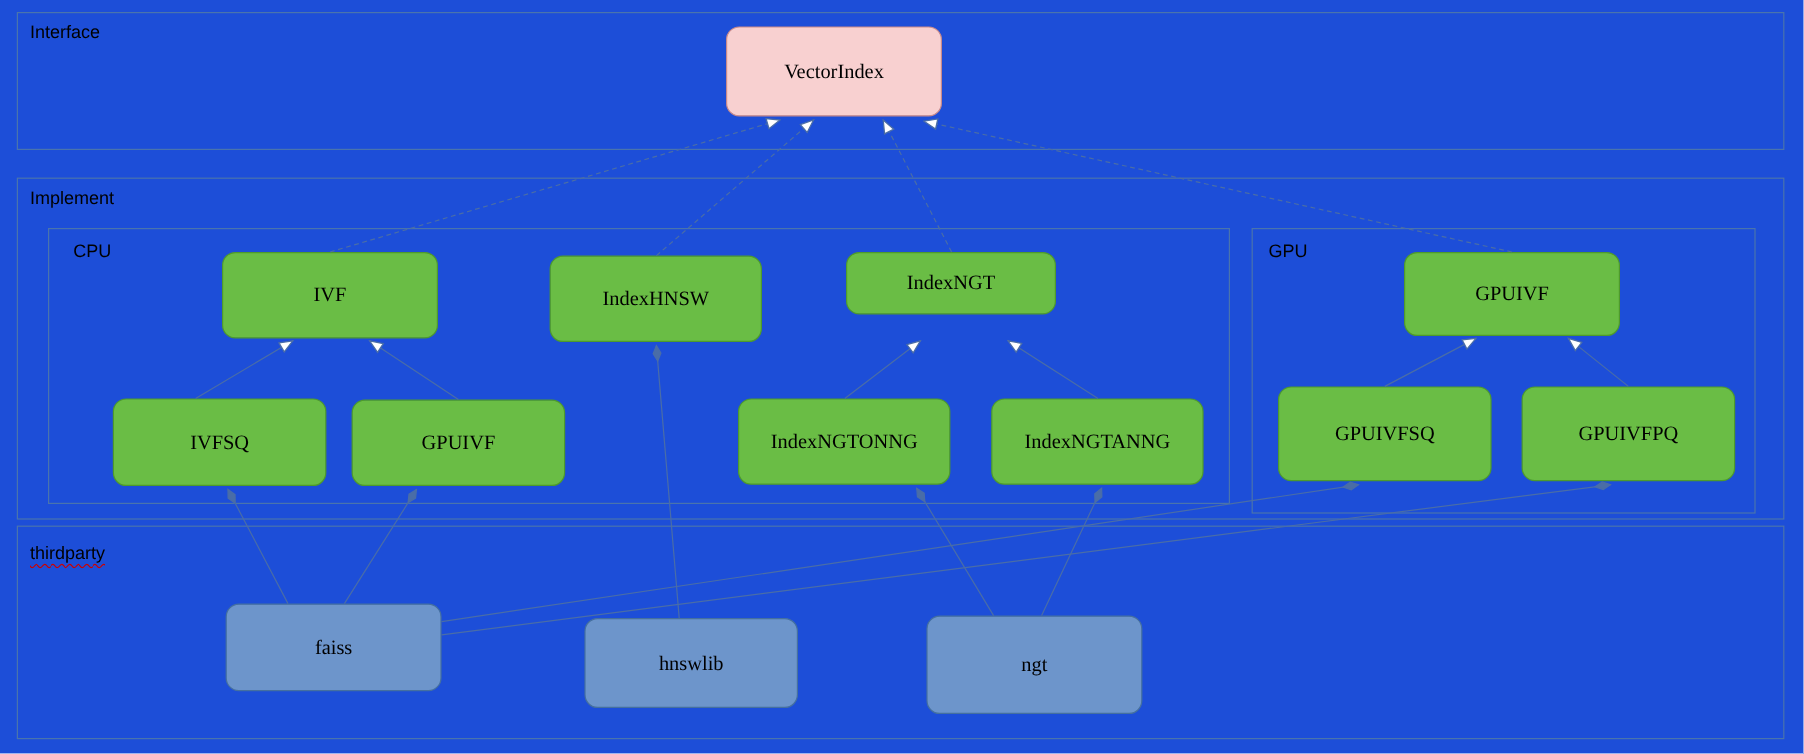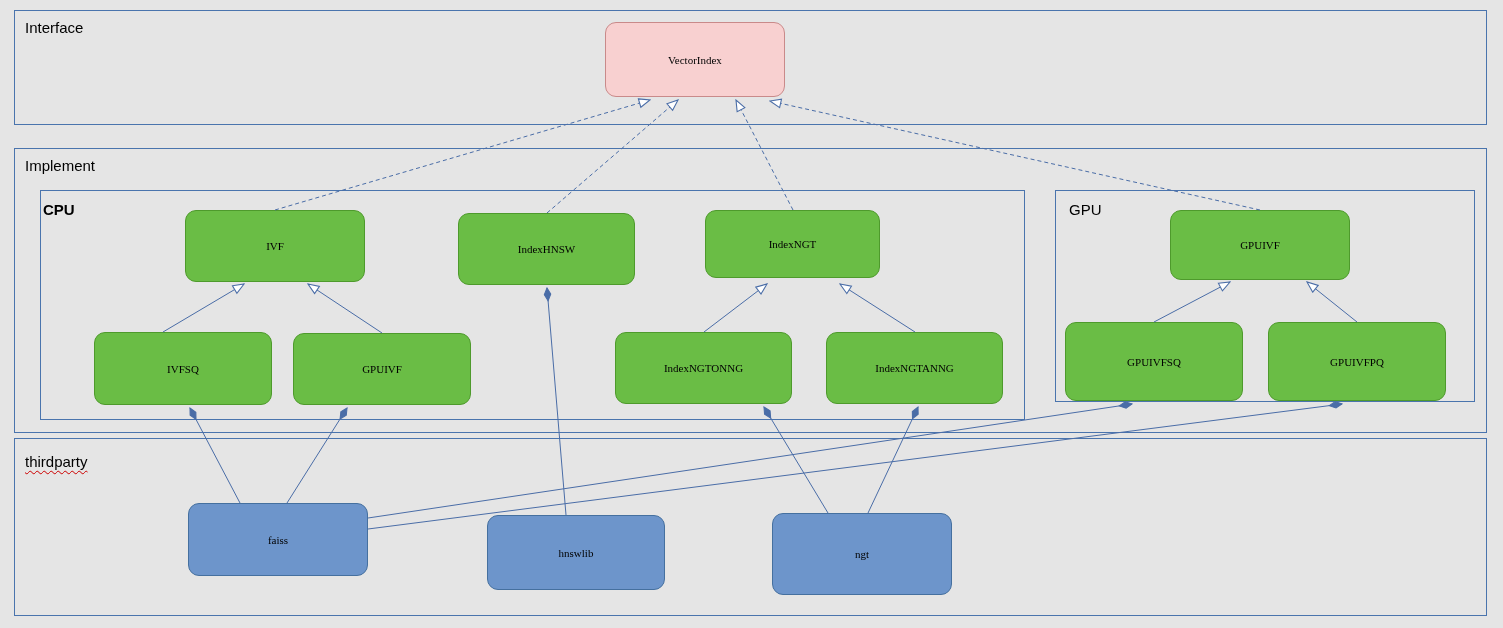--- a/index.html
+++ b/index.html
@@ -1,20 +1,20 @@
 <!DOCTYPE html>
 <html style="--node-green: #6abd45; --node-green-border: #4e9a2c; --node-blue: #6d95cb; --node-blue-border: #45709f; --node-pink: #f8d0d0; --node-pink-border: #c98a8a; --group-border: #4a74ad; --edge: #4a6da7;"><head>
 <meta charset="utf-8">
 <style>
   html, body { margin: 0; padding: 0; background: #ffffff; }
   .canvas {
     position: relative;
     width: 1503px;
     height: 628px;
-    background: #e5e5e5;
+    background: #1d4ed8;
     font-family: "Liberation Sans", sans-serif;
     overflow: hidden;
   }
   .group {
     position: absolute;
     border: 1px solid var(--group-border, #4a74ad);
     background: transparent;
     box-sizing: border-box;
   }
   .group-label {
@@ -28,21 +28,21 @@
     text-decoration-thickness: 1px;
     text-underline-offset: 3px;
   }
   .node {
     position: absolute;
     box-sizing: border-box;
     display: flex;
     align-items: center;
     justify-content: center;
     font-family: "Liberation Serif", serif;
-    font-size: 11px;
+    font-size: 17px;
     color: #000;
     border-radius: 11px;
     text-align: center;
   }
   .node.green { background: var(--node-green, #6abd45); border: 1px solid var(--node-green-border, #4e9a2c); }
   .node.blue  { background: var(--node-blue, #6d95cb);  border: 1px solid var(--node-blue-border, #45709f); }
   .node.pink  { background: var(--node-pink, #f8d0d0);  border: 1px solid var(--node-pink-border, #c98a8a); }
   svg.edges {
     position: absolute;
     left: 0; top: 0;
@@ -59,38 +59,38 @@
 
   <div class="group" style="left:14px; top:10px; width:1473px; height:115px;">
     <span class="group-label" style="left:10px; top:8px;">Interface</span>
   </div>
 
   <div class="group" style="left:14px; top:148px; width:1473px; height:285px;">
     <span class="group-label" style="left:10px; top:8px;">Implement</span>
   </div>
 
   <div class="group" style="left:40px; top:190px; width:985px; height:230px;">
-    <span class="group-label" style="left:2px; top:10px;font-weight:bold;">CPU</span>
+    <span class="group-label" style="left:20px; top:10px;">CPU</span>
   </div>
 
-  <div class="group" style="left:1043px; top:190px; width:420px; height:212px;margin-left:12px;">
+  <div class="group" style="left:1043px; top:190px; width:420px; height:238px;">
     <span class="group-label" style="left:13px; top:10px;">GPU</span>
   </div>
 
   <div class="group" style="left:14px; top:438px; width:1473px; height:178px;">
     <span class="group-label misspelled" style="left:10px; top:14px;">thirdparty</span>
   </div>
 
   <div class="node pink" style="left:605px; top:22px; width:180px; height:75px;">VectorIndex</div>
 
   <div class="node green" style="left:185px; top:210px; width:180px; height:72px;">IVF</div>
 
   <div class="node green" style="left:458px; top:213px; width:177px; height:72px;">IndexHNSW</div>
 
-  <div class="node green" style="left:705px; top:210px; width:175px; height:68px;">IndexNGT</div>
+  <div class="node green" style="left:705px; top:210px; width:175px; height:52px;">IndexNGT</div>
 
   <div class="node green" style="left:74px; top:332px; width:178px; height:73px;margin-left:20px;">IVFSQ</div>
 
   <div class="node green" style="left:293px; top:333px; width:178px; height:72px;">GPUIVF</div>
 
   <div class="node green" style="left:615px; top:332px; width:177px; height:72px;">IndexNGTONNG</div>
 
   <div class="node green" style="left:826px; top:332px; width:177px; height:72px;">IndexNGTANNG</div>
 
   <div class="node green" style="left:1170px; top:210px; width:180px; height:70px;">GPUIVF</div>

